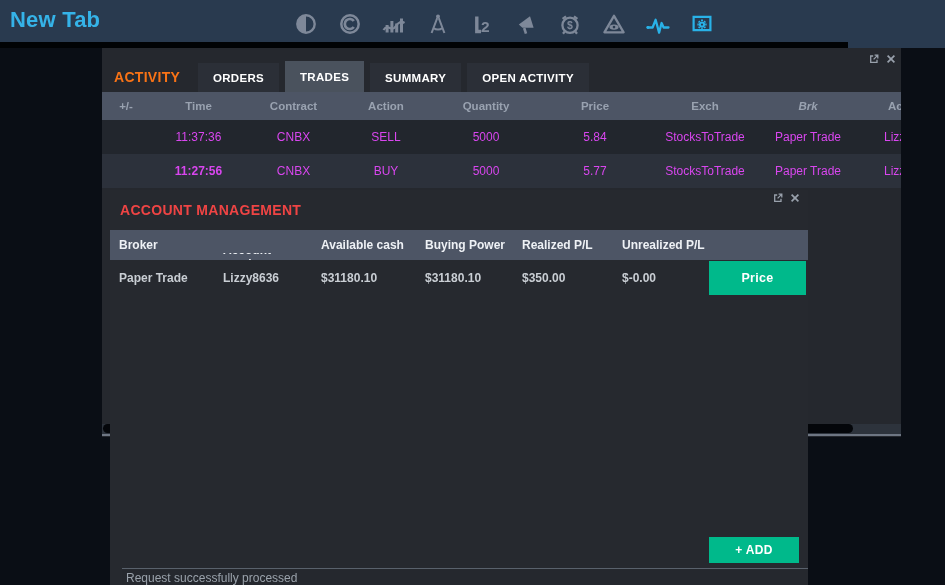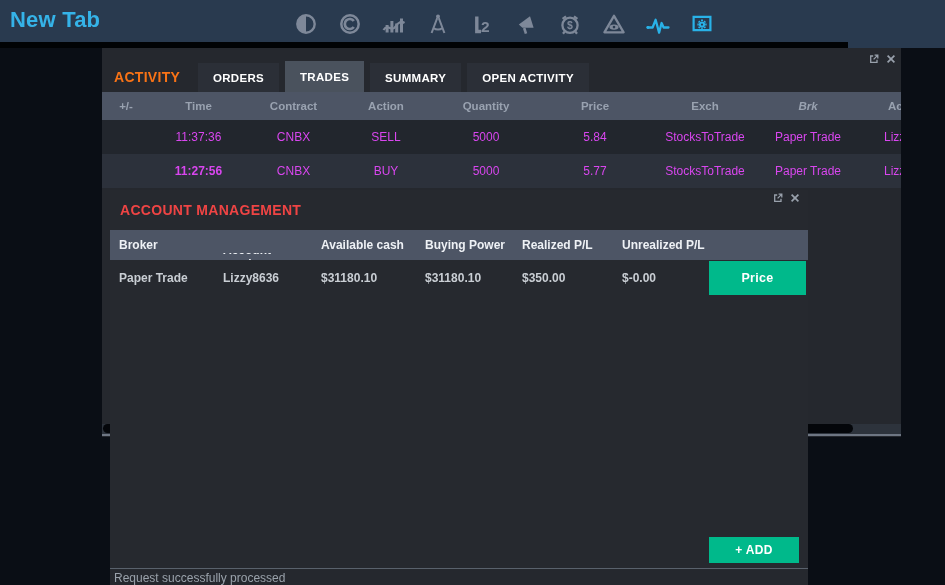--- a/index.html
+++ b/index.html
@@ -59,21 +59,21 @@
   
   .green-btn{
     position:absolute;background:#00b98b;color:#fff;border:none;cursor:pointer;
     font-family:"Liberation Sans", sans-serif;font-weight:bold;letter-spacing:.3px;
     display:flex;align-items:center;justify-content:center;
   }
   .edit-btn{top:71px;right:2px;width:97px;height:34px;font-size:12.5px;}
   .add-btn{top:347px;right:9px;width:90px;height:26px;font-size:12px;}
   
   .statusbar{
-    position:absolute;left:0;top:378px;width:698px;height:17px;
+    position:absolute;left:12px;top:378px;width:698px;height:17px;
     border-top:1px solid #59616c;background:#25282e;box-sizing:content-box;
   }
   .statusbar span{display:block;padding:2px 0 0 4px;font-size:12px;color:#9aa2ab;}
 </style>
 </head>
 <body>
 
 <div class="topbar">
   <div class="newtab-title">New Tab</div>
   <div class="tb-icons">

